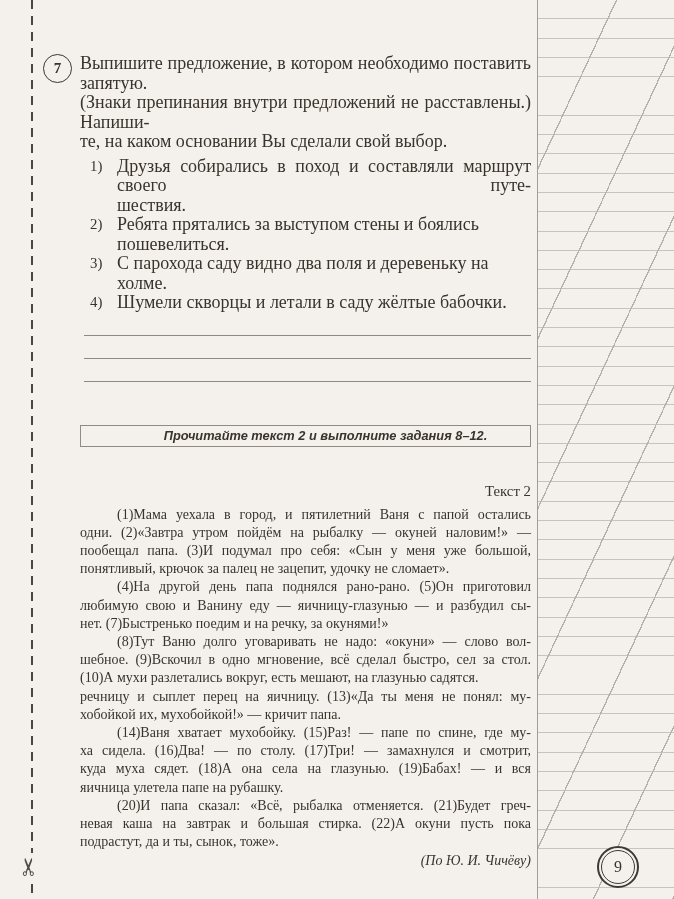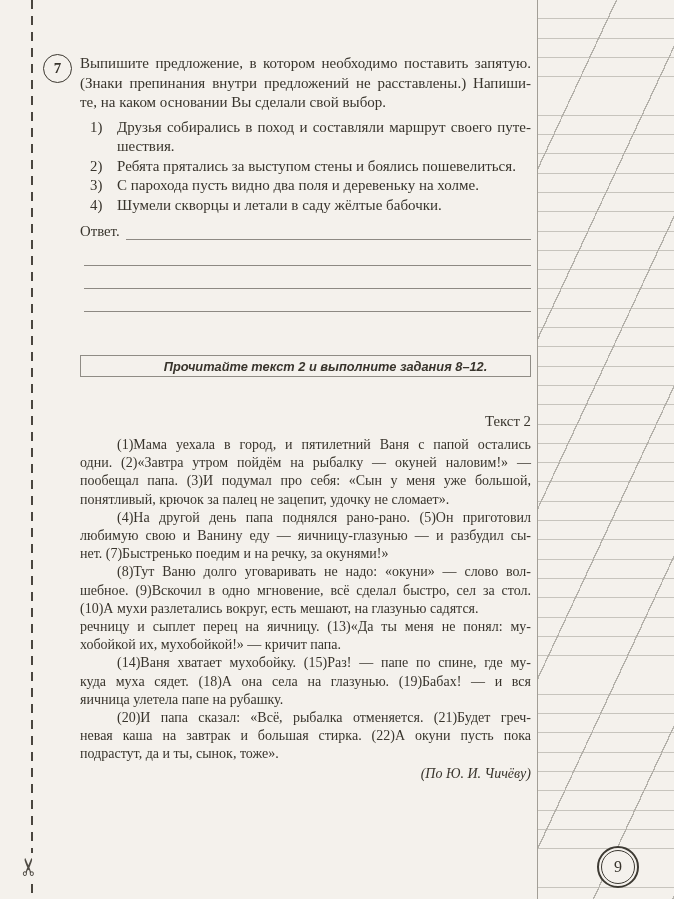--- a/index.html
+++ b/index.html
@@ -19,21 +19,21 @@
   .pnum-badge{position:absolute;left:59px;top:846px;width:38px;height:38px;border:2px solid #3d3a33;
       border-radius:50%;background:#f4f1ec;display:flex;align-items:center;justify-content:center;}
   .pnum-badge::before{content:"";position:absolute;inset:2px;border:1.5px solid #3d3a33;border-radius:50%;}
   .pnum-badge span{font-size:16px;position:relative;}
   
   .task-badge{position:absolute;left:43px;top:54px;width:27px;height:27px;border:1.7px solid #3b372f;
       border-radius:50%;display:flex;align-items:center;justify-content:center;}
   .task-badge span{font-size:15px;font-weight:bold;}
   
   .content{position:absolute;left:80px;top:54px;width:451px;}
-  .tline{font-size:15px;line-height:19.5px;text-align:left;}
+  .tline{font-size:18px;line-height:19.5px;text-align:left;}
   .tline.j{text-align:justify;text-align-last:justify;}
   .opts{margin-top:5px;}
   .opt-row{display:flex;}
   .opt-num{width:27px;flex:0 0 27px;padding-left:10px;box-sizing:content-box;font-size:14.8px;line-height:19.5px;}
   .opt-body{flex:1;min-width:0;}
   .answer-row{display:flex;margin-top:7px;height:21px;}
   .ans-label{font-size:14.8px;line-height:19.5px;flex:0 0 auto;padding-right:6px;}
   .ans-inline{flex:1;border-bottom:1px solid #8d8983;height:17px;}
   .ans-full{margin-left:4px;height:22px;border-bottom:1px solid #8d8983;}
   .instruction-box{margin-top:43px;border:1px solid #8f8c85;height:20px;display:flex;align-items:center;justify-content:center;padding-left:40px;}
@@ -80,35 +80,31 @@
         </div>
         <div class="opt-row">
           <span class="opt-num">2)</span>
           <div class="opt-body">
             <div class="tline">Ребята прятались за выступом стены и боялись пошевелиться.</div>
           </div>
         </div>
         <div class="opt-row">
           <span class="opt-num">3)</span>
           <div class="opt-body">
-            <div class="tline">С парохода пусть видно два поля и деревеньку на холме.</div>
+            <div class="tline">С парохода саду видно два поля и деревеньку на холме.</div>
           </div>
         </div>
         <div class="opt-row">
           <span class="opt-num">4)</span>
           <div class="opt-body">
             <div class="tline">Шумели скворцы и летали в саду жёлтые бабочки.</div>
           </div>
         </div>
       </div>
 
-    <div class="answer-row">
-      <span class="ans-label">Ответ.</span>
-      <span class="ans-inline"></span>
-    </div>
     <div id="answer-lines">
         <div class="ans-full"></div>
         <div class="ans-full"></div>
         <div class="ans-full"></div>
       </div>
 
     <div class="instruction-box">
       <span>Прочитайте текст 2 и выполните задания 8–12.</span>
     </div>
 
@@ -130,20 +126,21 @@
           <div class="tline j ind">(8)Тут Ваню долго уговаривать не надо: «окуни» — слово вол-</div>
           <div class="tline j">шебное. (9)Вскочил в одно мгновение, всё сделал быстро, сел за стол.</div>
           <div class="tline">(10)А мухи разлетались вокруг, есть мешают, на глазунью садятся.</div>
         </div>
         <div>
           <div class="tline j">речницу и сыплет перец на яичницу. (13)«Да ты меня не понял: му-</div>
           <div class="tline">хобойкой их, мухобойкой!» — кричит папа.</div>
         </div>
         <div>
           <div class="tline j ind">(14)Ваня хватает мухобойку. (15)Раз! — папе по спине, где му-</div>
+          <div class="tline j">ха сидела. (16)Два! — по столу. (17)Три! — замахнулся и смотрит,</div>
           <div class="tline j">куда муха сядет. (18)А она села на глазунью. (19)Бабах! — и вся</div>
           <div class="tline">яичница улетела папе на рубашку.</div>
         </div>
         <div>
           <div class="tline j ind">(20)И папа сказал: «Всё, рыбалка отменяется. (21)Будет греч-</div>
           <div class="tline j">невая каша на завтрак и большая стирка. (22)А окуни пусть пока</div>
           <div class="tline">подрастут, да и ты, сынок, тоже».</div>
         </div>
       </div>
 

